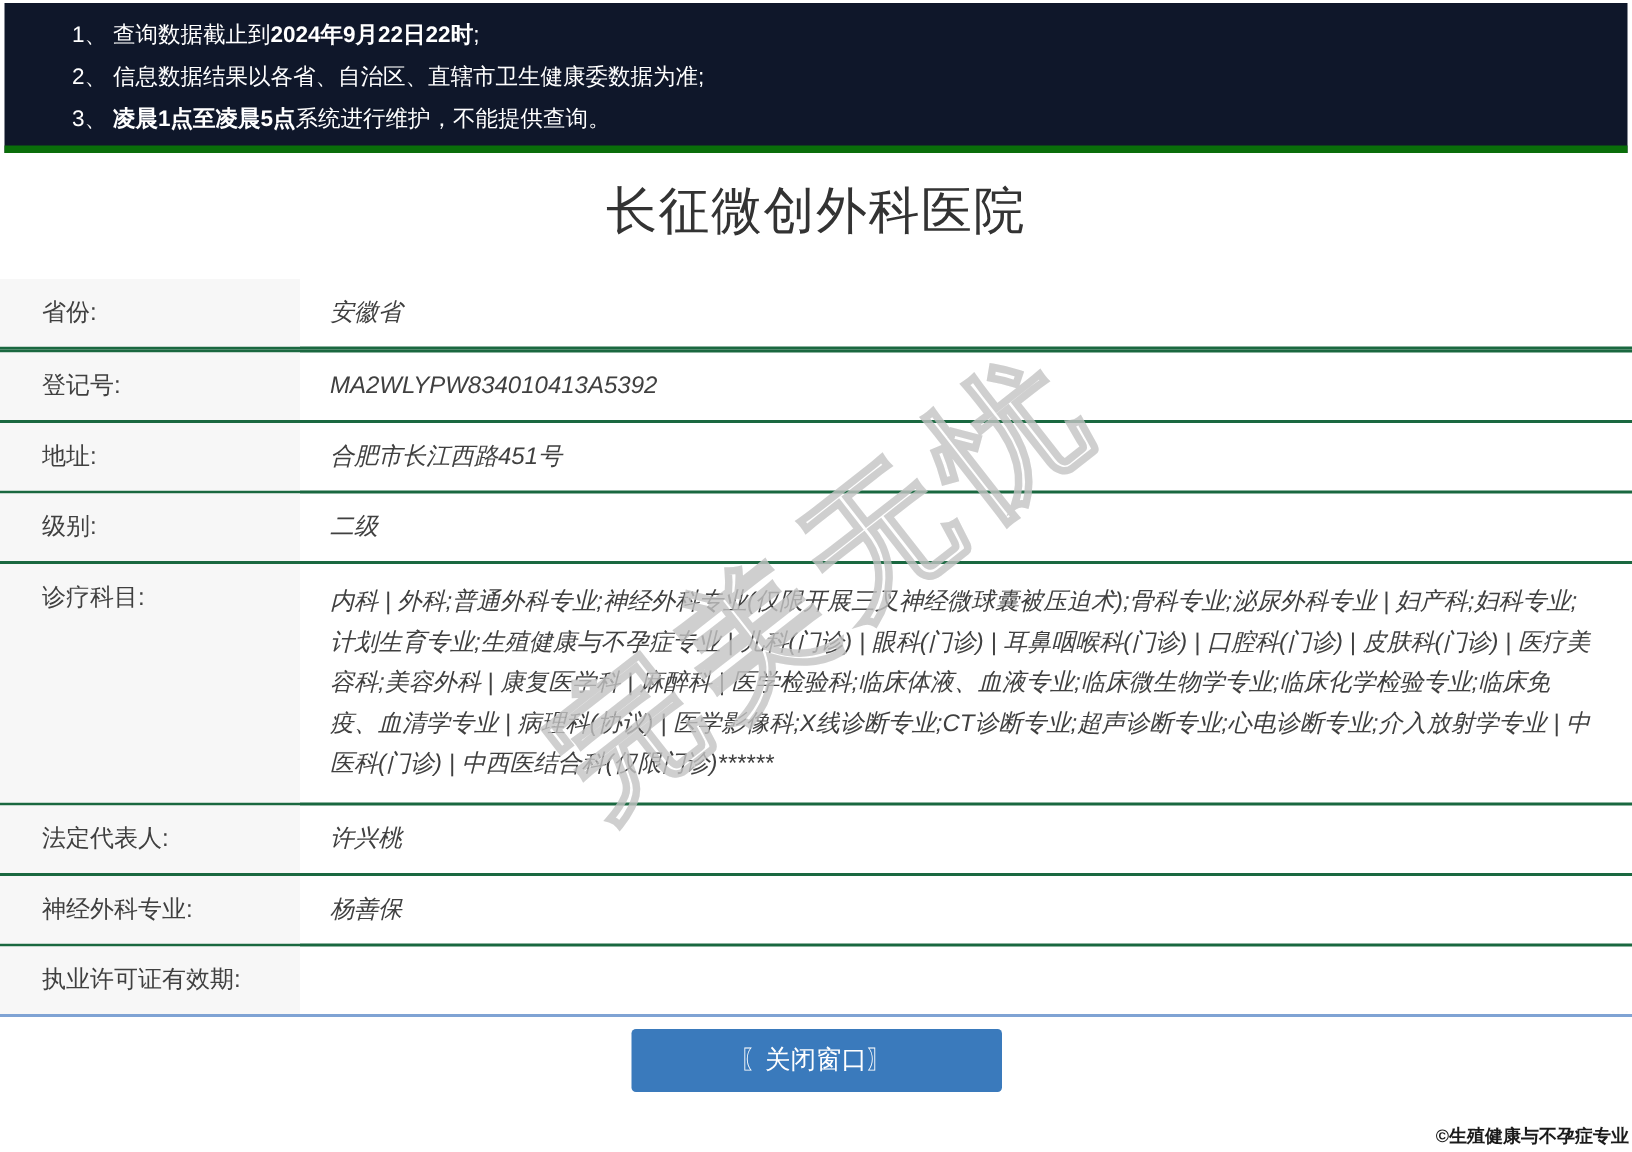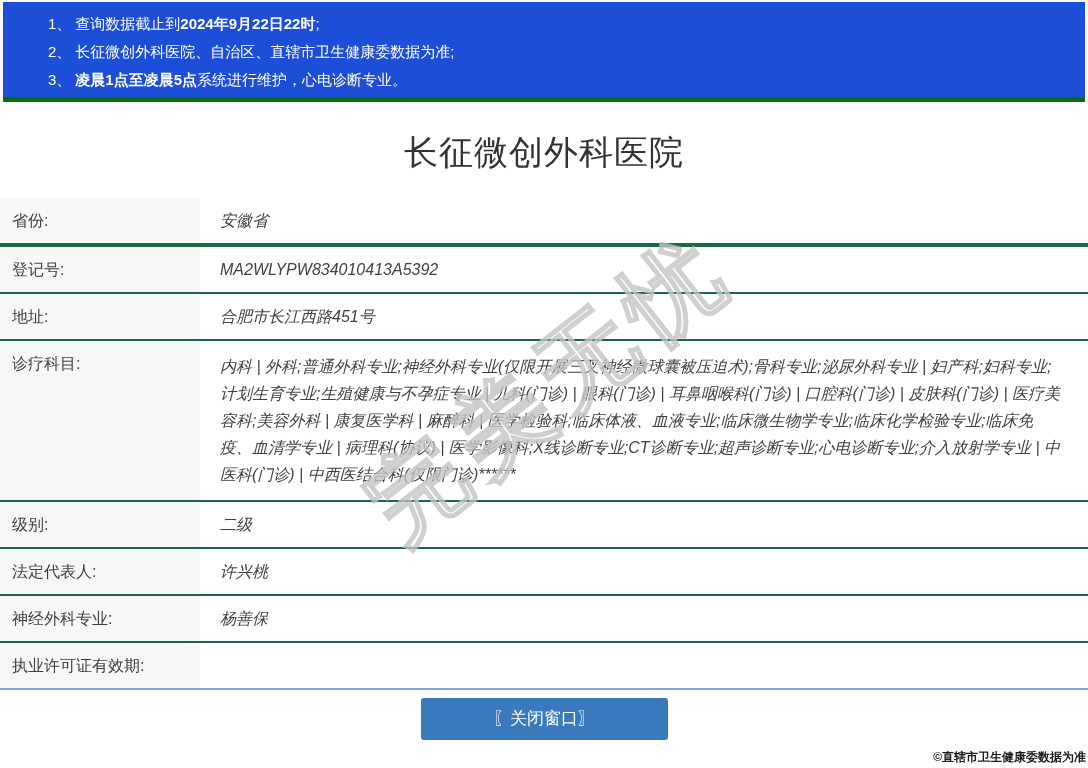--- a/index.html
+++ b/index.html
@@ -4,56 +4,56 @@
 <style>
   html,body{margin:0;padding:0;}
   body{
     width:1088px;height:768px;overflow:hidden;background:#ffffff;
     font-family:"Liberation Sans","DejaVu Sans",sans-serif;
     position:relative;
   }
   
   .notice-banner{
     margin:2px 3px 0 3px;
-    background:#1d4ed8;
+    background:#0f172a;
     border-bottom:5px solid #0a6e0a;
     color:#ffffff;
     padding:8px 10px 3px 45px;
     font-size:15px;
     line-height:28px;
   }
   .notice-line{white-space:nowrap;}
   .notice-line .num{margin-right:4px;}
   .notice-line b{font-weight:bold;}
   
   .page-title{
     text-align:center;
     font-size:34px;
     font-weight:400;
     color:#333333;
-    margin:28px 0 22px 0;
+    margin:16px 0 22px 0;
     letter-spacing:1px;
   }
   
   .info-table{
     width:1088px;
     border-bottom:2px solid #7fa3d4;
   }
   .info-row{
     display:flex;
     border-bottom:2px solid #1a6840;
     font-size:16px;
     color:#404040;
   }
   .info-row:last-child{border-bottom:none;}
   .info-row .label{
     flex:0 0 200px;
     box-sizing:border-box;
     background:#f7f7f7;
-    padding:12px 6px 12px 12px;
+    padding:12px 6px 12px 28px;
     line-height:21px;
   }
   .info-row .value{
     flex:1;
     box-sizing:border-box;
     padding:12px 24px 12px 20px;
     line-height:21px;
     font-style:italic;
   }
   .info-row.tall .value{line-height:27px;}
@@ -102,61 +102,61 @@
     color:#1a1a1a;
     text-shadow:-1px -1px 0 #fff,1px -1px 0 #fff,-1px 1px 0 #fff,1px 1px 0 #fff;
     z-index:6;
   }
 </style>
 </head>
 <body>
 
 <div class="notice-banner">
   <div class="notice-line"><span class="num">1、</span><span>查询数据截止到</span><b>2024年9月22日22时</b><span>;</span></div>
-  <div class="notice-line"><span class="num">2、</span><span>长征微创外科医院、自治区、直辖市卫生健康委数据为准;</span><b></b><span></span></div>
-  <div class="notice-line"><span class="num">3、</span><span></span><b>凌晨1点至凌晨5点</b><span>系统进行维护，心电诊断专业。</span></div>
+  <div class="notice-line"><span class="num">2、</span><span>信息数据结果以各省、自治区、直辖市卫生健康委数据为准;</span><b></b><span></span></div>
+  <div class="notice-line"><span class="num">3、</span><span></span><b>凌晨1点至凌晨5点</b><span>系统进行维护，不能提供查询。</span></div>
 </div>
 
 <h1 class="page-title">长征微创外科医院</h1>
 
 <div class="info-table">
   <div class="info-row">
     <div class="label">省份:</div>
     <div class="value">安徽省</div>
   </div>
   <div class="info-row">
   </div>
   <div class="info-row">
     <div class="label">登记号:</div>
     <div class="value">MA2WLYPW834010413A5392</div>
   </div>
   <div class="info-row">
     <div class="label">地址:</div>
     <div class="value">合肥市长江西路451号</div>
   </div>
+  <div class="info-row">
+    <div class="label">级别:</div>
+    <div class="value">二级</div>
+  </div>
   <div class="info-row tall">
     <div class="label">诊疗科目:</div>
     <div class="value">内科 | 外科;普通外科专业;神经外科专业(仅限开展三叉神经微球囊被压迫术);骨科专业;泌尿外科专业 | 妇产科;妇科专业;计划生育专业;生殖健康与不孕症专业 | 儿科(门诊) | 眼科(门诊) | 耳鼻咽喉科(门诊) | 口腔科(门诊) | 皮肤科(门诊) | 医疗美容科;美容外科 | 康复医学科 | 麻醉科 | 医学检验科;临床体液、血液专业;临床微生物学专业;临床化学检验专业;临床免疫、血清学专业 | 病理科(协议) | 医学影像科;X线诊断专业;CT诊断专业;超声诊断专业;心电诊断专业;介入放射学专业 | 中医科(门诊) | 中西医结合科(仅限门诊)******</div>
-  </div>
-  <div class="info-row">
-    <div class="label">级别:</div>
-    <div class="value">二级</div>
   </div>
   <div class="info-row">
     <div class="label">法定代表人:</div>
     <div class="value">许兴桃</div>
   </div>
   <div class="info-row">
     <div class="label">神经外科专业:</div>
     <div class="value">杨善保</div>
   </div>
   <div class="info-row">
     <div class="label">执业许可证有效期:</div>
   </div>
 </div>
 
 <div class="btn-wrap">
   <button class="close-btn">〖关闭窗口〗</button>
 </div>
 
 <div class="watermark">完美无忧</div>
 
-<div class="footer-credit">©直辖市卫生健康委数据为准</div>
+<div class="footer-credit">©生殖健康与不孕症专业</div>
 
 </body></html>

